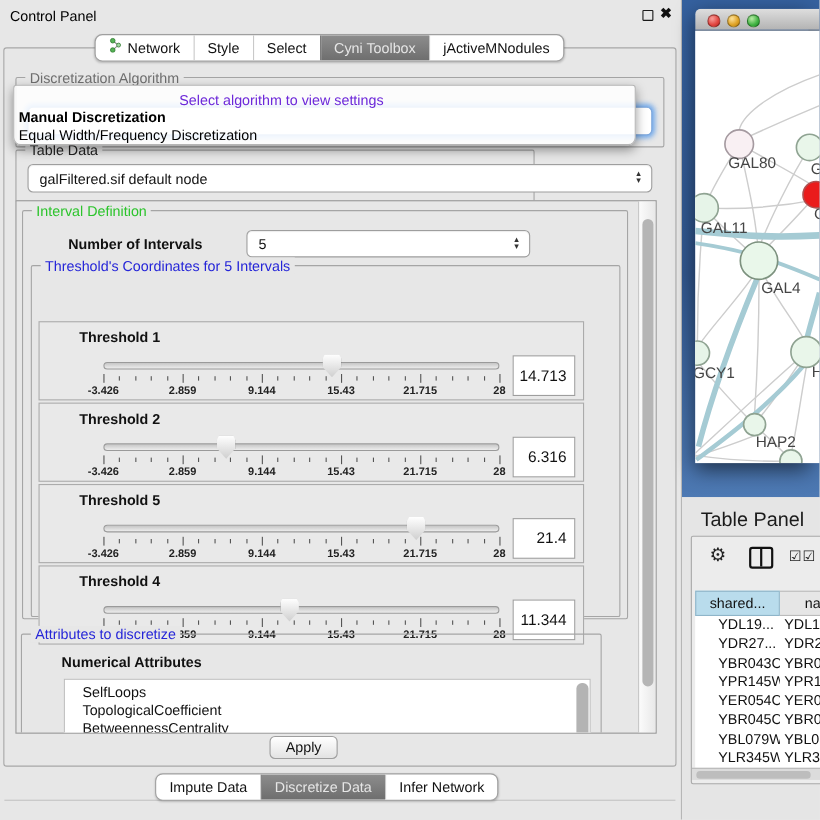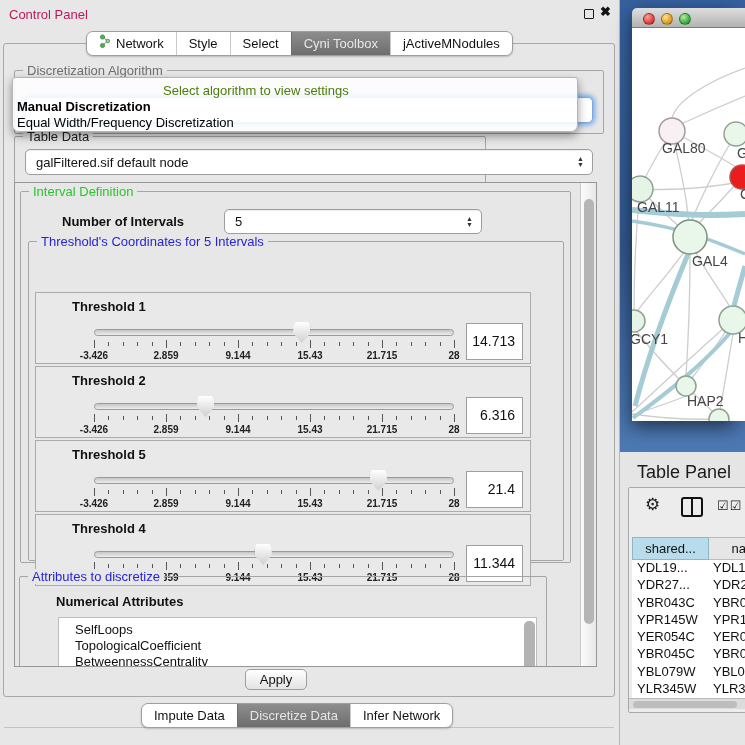--- a/index.html
+++ b/index.html
@@ -1,20 +1,20 @@
 <!DOCTYPE html>
 <html><head>
 <meta charset="utf-8">
 <style>
   * { margin:0; padding:0; box-sizing:border-box; }
   html,body { width:745px; height:745px; overflow:hidden; font-family:"Liberation Sans", sans-serif; background:#e7e7e7; }
 
   
   #control-panel { position:absolute; left:0; top:0; width:620px; height:745px; background:#e7e7e7; border-right:1px solid #b6b6b6; }
-  #cp-title { position:absolute; left:9px; top:7px; font-size:13px; color:#be185d; }
+  #cp-title { position:absolute; left:9px; top:7px; font-size:13px; color:#000000; }
   #float-btn { position:absolute; left:584px; top:9px; width:10px; height:10px; border:1.5px solid #1a1a1a; border-radius:1px; }
   #close-btn { position:absolute; left:600px; top:4px; font-size:13px; font-weight:bold; color:#111; }
   #content-frame { position:absolute; left:3px; top:43px; width:612px; height:654px; border:1px solid #a8a8a8; border-radius:3px; }
 
   .tabbar { position:absolute; display:flex; height:25px; border:1px solid #9f9f9f; border-radius:7px; overflow:hidden; background:#fff; box-shadow:0 1px 2px rgba(0,0,0,0.2); z-index:6; }
   .tab { padding:0 12px; line-height:23px; font-size:13px; color:#111; border-left:1px solid #c9c9c9; display:flex; align-items:center; gap:5px; white-space:nowrap; }
   .tab:first-child { border-left:none; }
   .tab.selected { background:linear-gradient(#8d8d8d,#6e6e6e); color:#e6e6e6; border-left-color:#6e6e6e; }
   #top-tabs { left:86px; top:31px; }
   #bottom-tabs { left:141px; top:703px;align-items:flex-end; }
@@ -24,21 +24,21 @@
   .gt-green { color:#2cc42c; }
   .gt-blue  { color:#2525d8; }
   .gt-faded { color:#6f6f6f; }
 
   
   #grp-algo { left:14px; top:70px; width:590px; height:64px; }
   #algo-combo { position:absolute; left:10px; top:26px; width:568px; height:26px; background:#fff; border:1px solid #7fa8dc; border-radius:5px; box-shadow:0 0 5px 2px rgba(92,158,235,0.85); }
 
   
   #algo-popup { position:absolute; left:12px; top:77px; width:566px; height:55px; background:rgba(255,255,255,0.88); border:1px solid #b5b5b5; border-radius:3px 3px 7px 7px; box-shadow:0 4px 10px rgba(0,0,0,0.4); z-index:30; font-size:13px; }
-  #popup-placeholder { position:absolute; left:150px; top:5px; color:#4d7c0f; }
+  #popup-placeholder { position:absolute; left:150px; top:5px; color:#6d28d9; }
   .popup-item { position:absolute; left:4px; color:#000; }
   #popup-item-0 { top:21px; font-weight:bold; }
   #popup-item-1 { top:37px; }
 
   
   #grp-tabledata { left:14px; top:136px; width:472px; height:48px; }
   .combo { position:absolute; background:#fff; border:1px solid #9e9e9e; border-radius:5px; font-size:13px; color:#111; display:flex; align-items:center; padding-left:10px; box-shadow:inset 0 1px 1px rgba(0,0,0,0.08); }
   .stepper { position:absolute; right:8px; top:50%; transform:translateY(-50%); display:flex; flex-direction:column; align-items:center; font-size:7px; line-height:6px; color:#333; }
   #tabledata-combo { left:10px; top:12px; width:568px; height:26px; }
 
@@ -92,21 +92,21 @@
   #tp-gear { position:absolute; left:16px; top:6px; font-size:17px; color:#222; }
   #tp-colicon { position:absolute; left:52px; top:9px; width:22px; height:20px; border:2px solid #111; border-radius:3px; }
   #tp-colicon::after { content:""; position:absolute; left:8px; top:0; width:2px; height:16px; background:#111; }
   #tp-checks { position:absolute; left:88px; top:10px; font-size:13px; color:#222; letter-spacing:1px; }
   #tp-header { position:absolute; left:3px; top:49px; height:23px; display:flex; font-size:13px; }
   #tp-h0 { width:77px; background:#b9dcec; border:1px solid #8fb5c9; text-align:center; line-height:21px; color:#111; }
   #tp-h1 { width:40px; background:#e6e6e6; border:1px solid #bbb; border-left:none; text-align:right; padding-right:2px; line-height:21px; color:#111; overflow:hidden; }
   #tp-rows { position:absolute; left:3px; top:72px; width:117px; height:138px; overflow:hidden; background:#fff; }
   .tp-row { display:flex; height:17.3px; font-size:13px; color:#111; }
   .tp-cell { overflow:hidden; white-space:nowrap; }
-  .tp-cell.c0 { width:77px; padding-left:5px; }
+  .tp-cell.c0 { width:77px; padding-left:21px; }
   .tp-cell.c1 { width:40px; padding-left:4px; }
   #tp-hscroll { position:absolute; left:0; top:210px; width:117px; height:11px; background:#dcdcdc; border-top:1px solid #b9b9b9; }
   #tp-hthumb { position:absolute; left:4px; top:2px; width:104px; height:7px; background:#bdbdbd; border-radius:4px; }
 </style>
 </head>
 <body>
 
 <div id="control-panel">
   <div id="cp-title">Control Panel</div>
   <div id="float-btn"></div>

